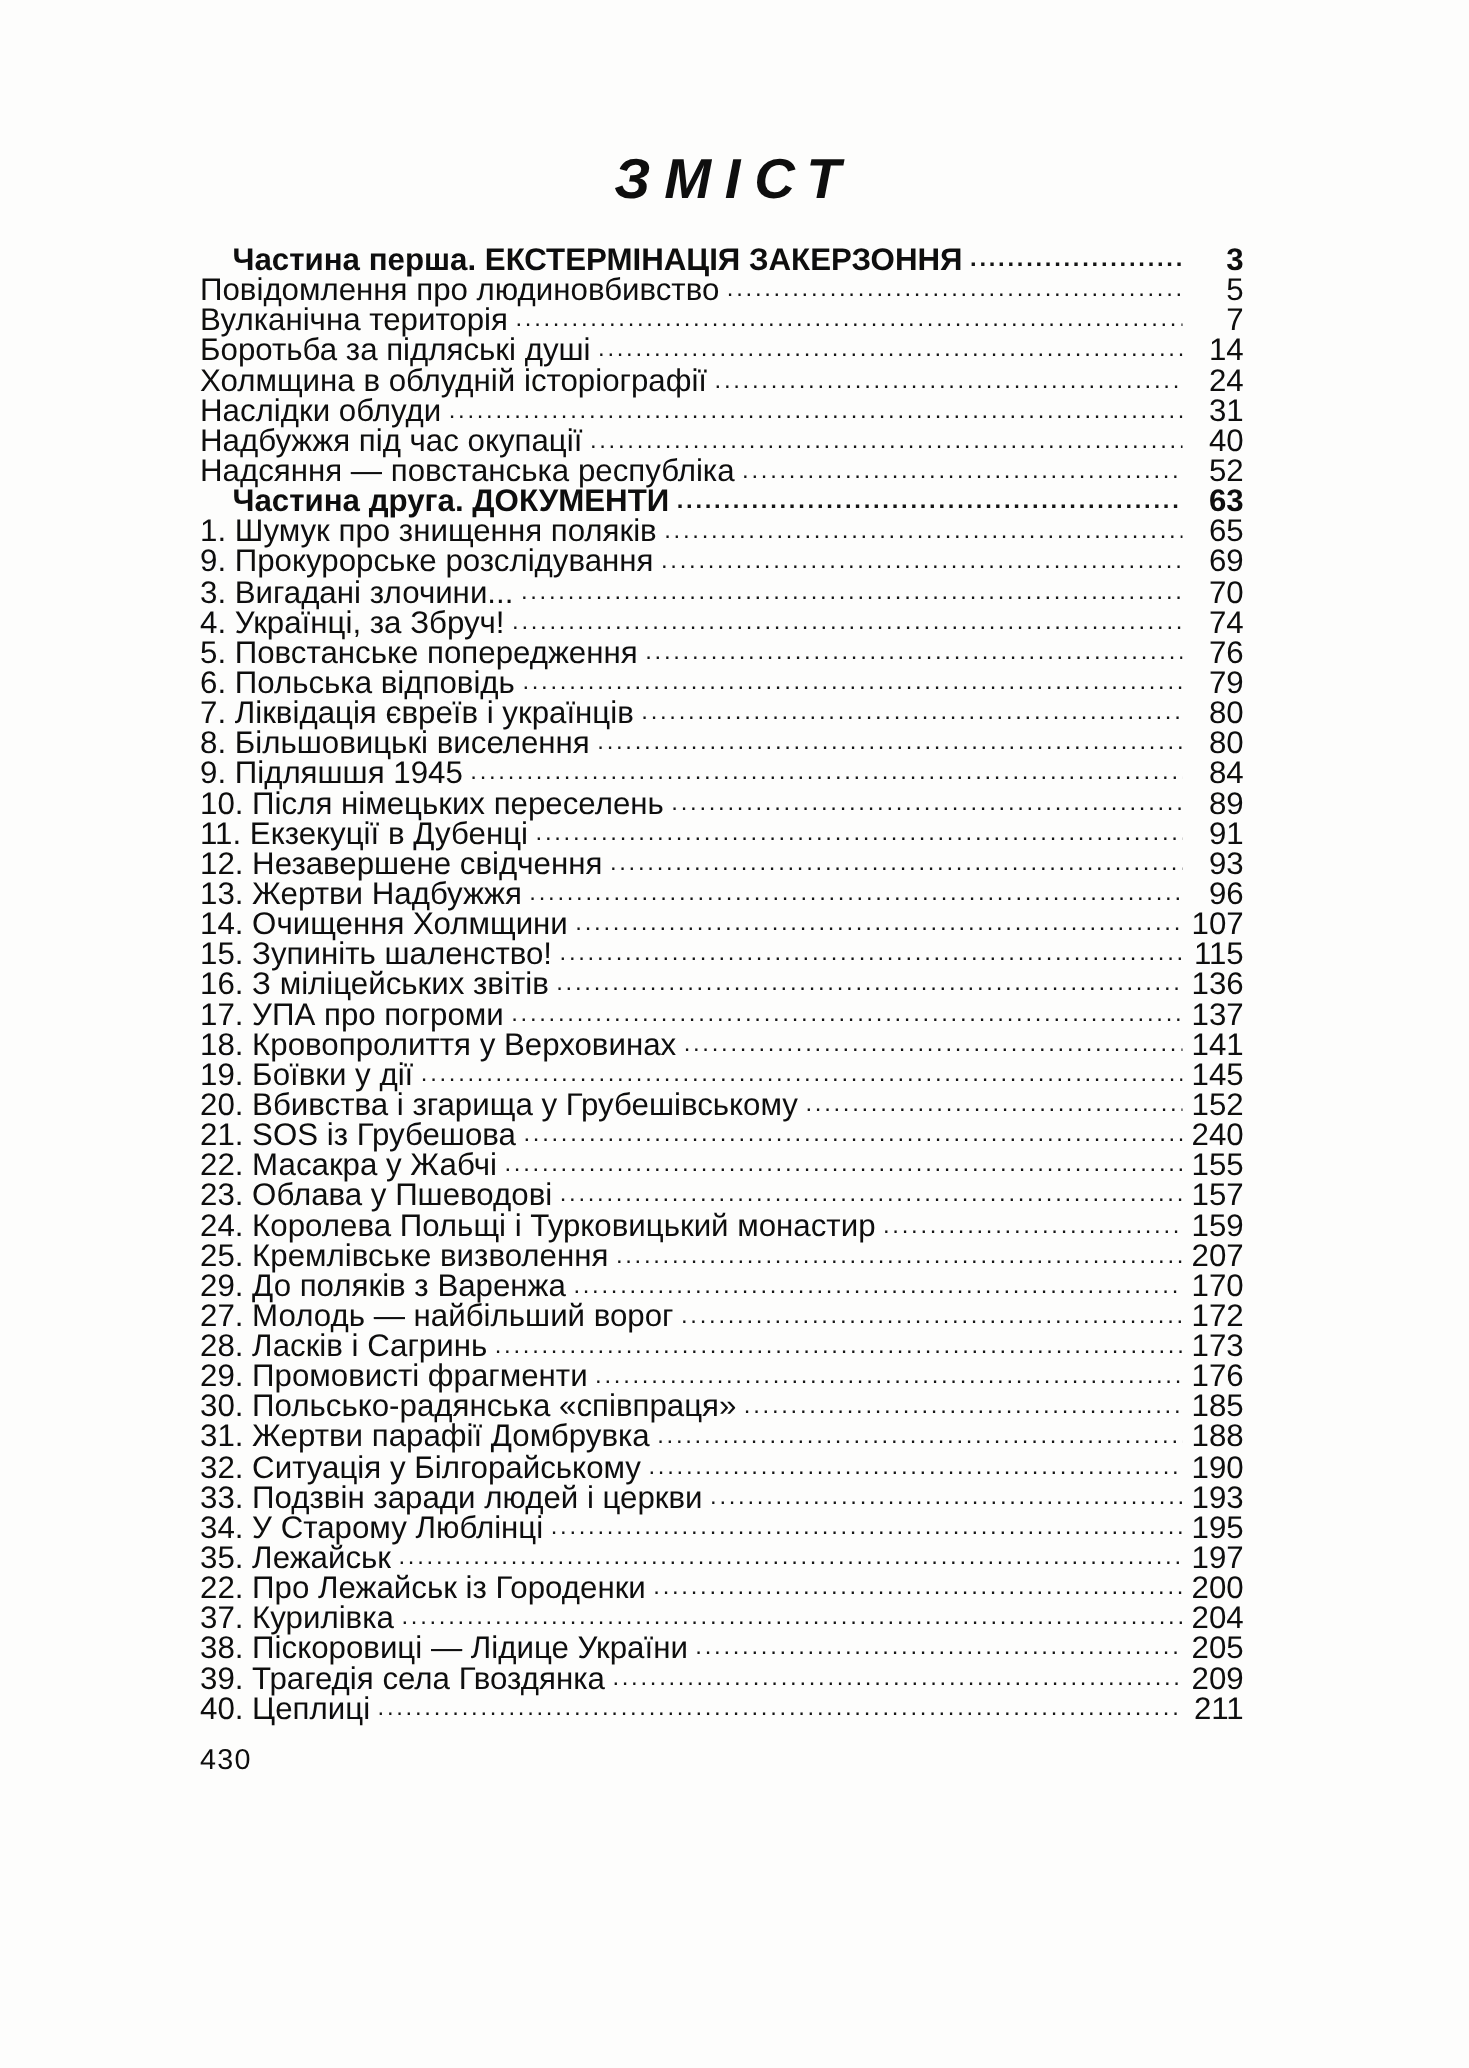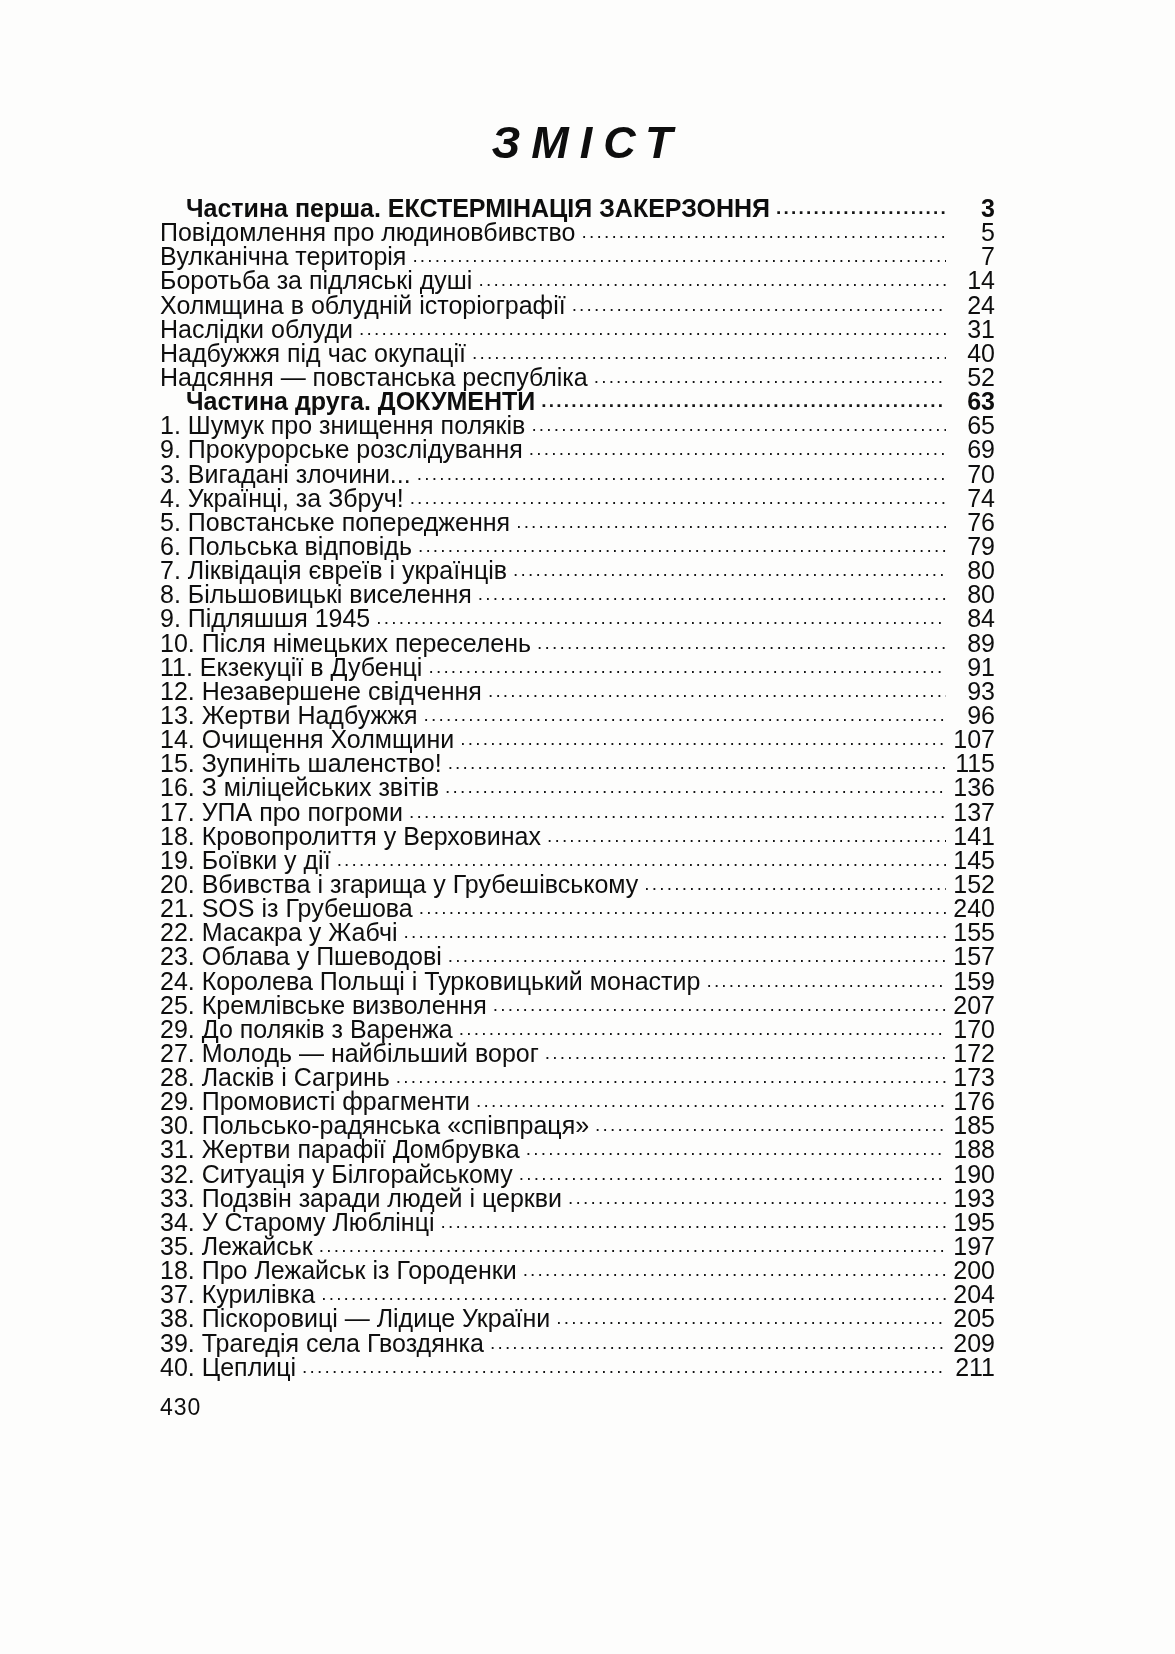--- a/index.html
+++ b/index.html
@@ -286,21 +286,21 @@
           <span class="label">34. У Старому Люблінці</span>
           <span class="leader"></span>
           <span class="pagenum">195</span>
         </div>
         <div class="row">
           <span class="label">35. Лежайськ</span>
           <span class="leader"></span>
           <span class="pagenum">197</span>
         </div>
         <div class="row">
-          <span class="label">18. Про Лежайськ із Городенки</span>
+          <span class="label">22. Про Лежайськ із Городенки</span>
           <span class="leader"></span>
           <span class="pagenum">200</span>
         </div>
         <div class="row">
           <span class="label">37. Курилівка</span>
           <span class="leader"></span>
           <span class="pagenum">204</span>
         </div>
         <div class="row">
           <span class="label">38. Піскоровиці — Лідице України</span>

